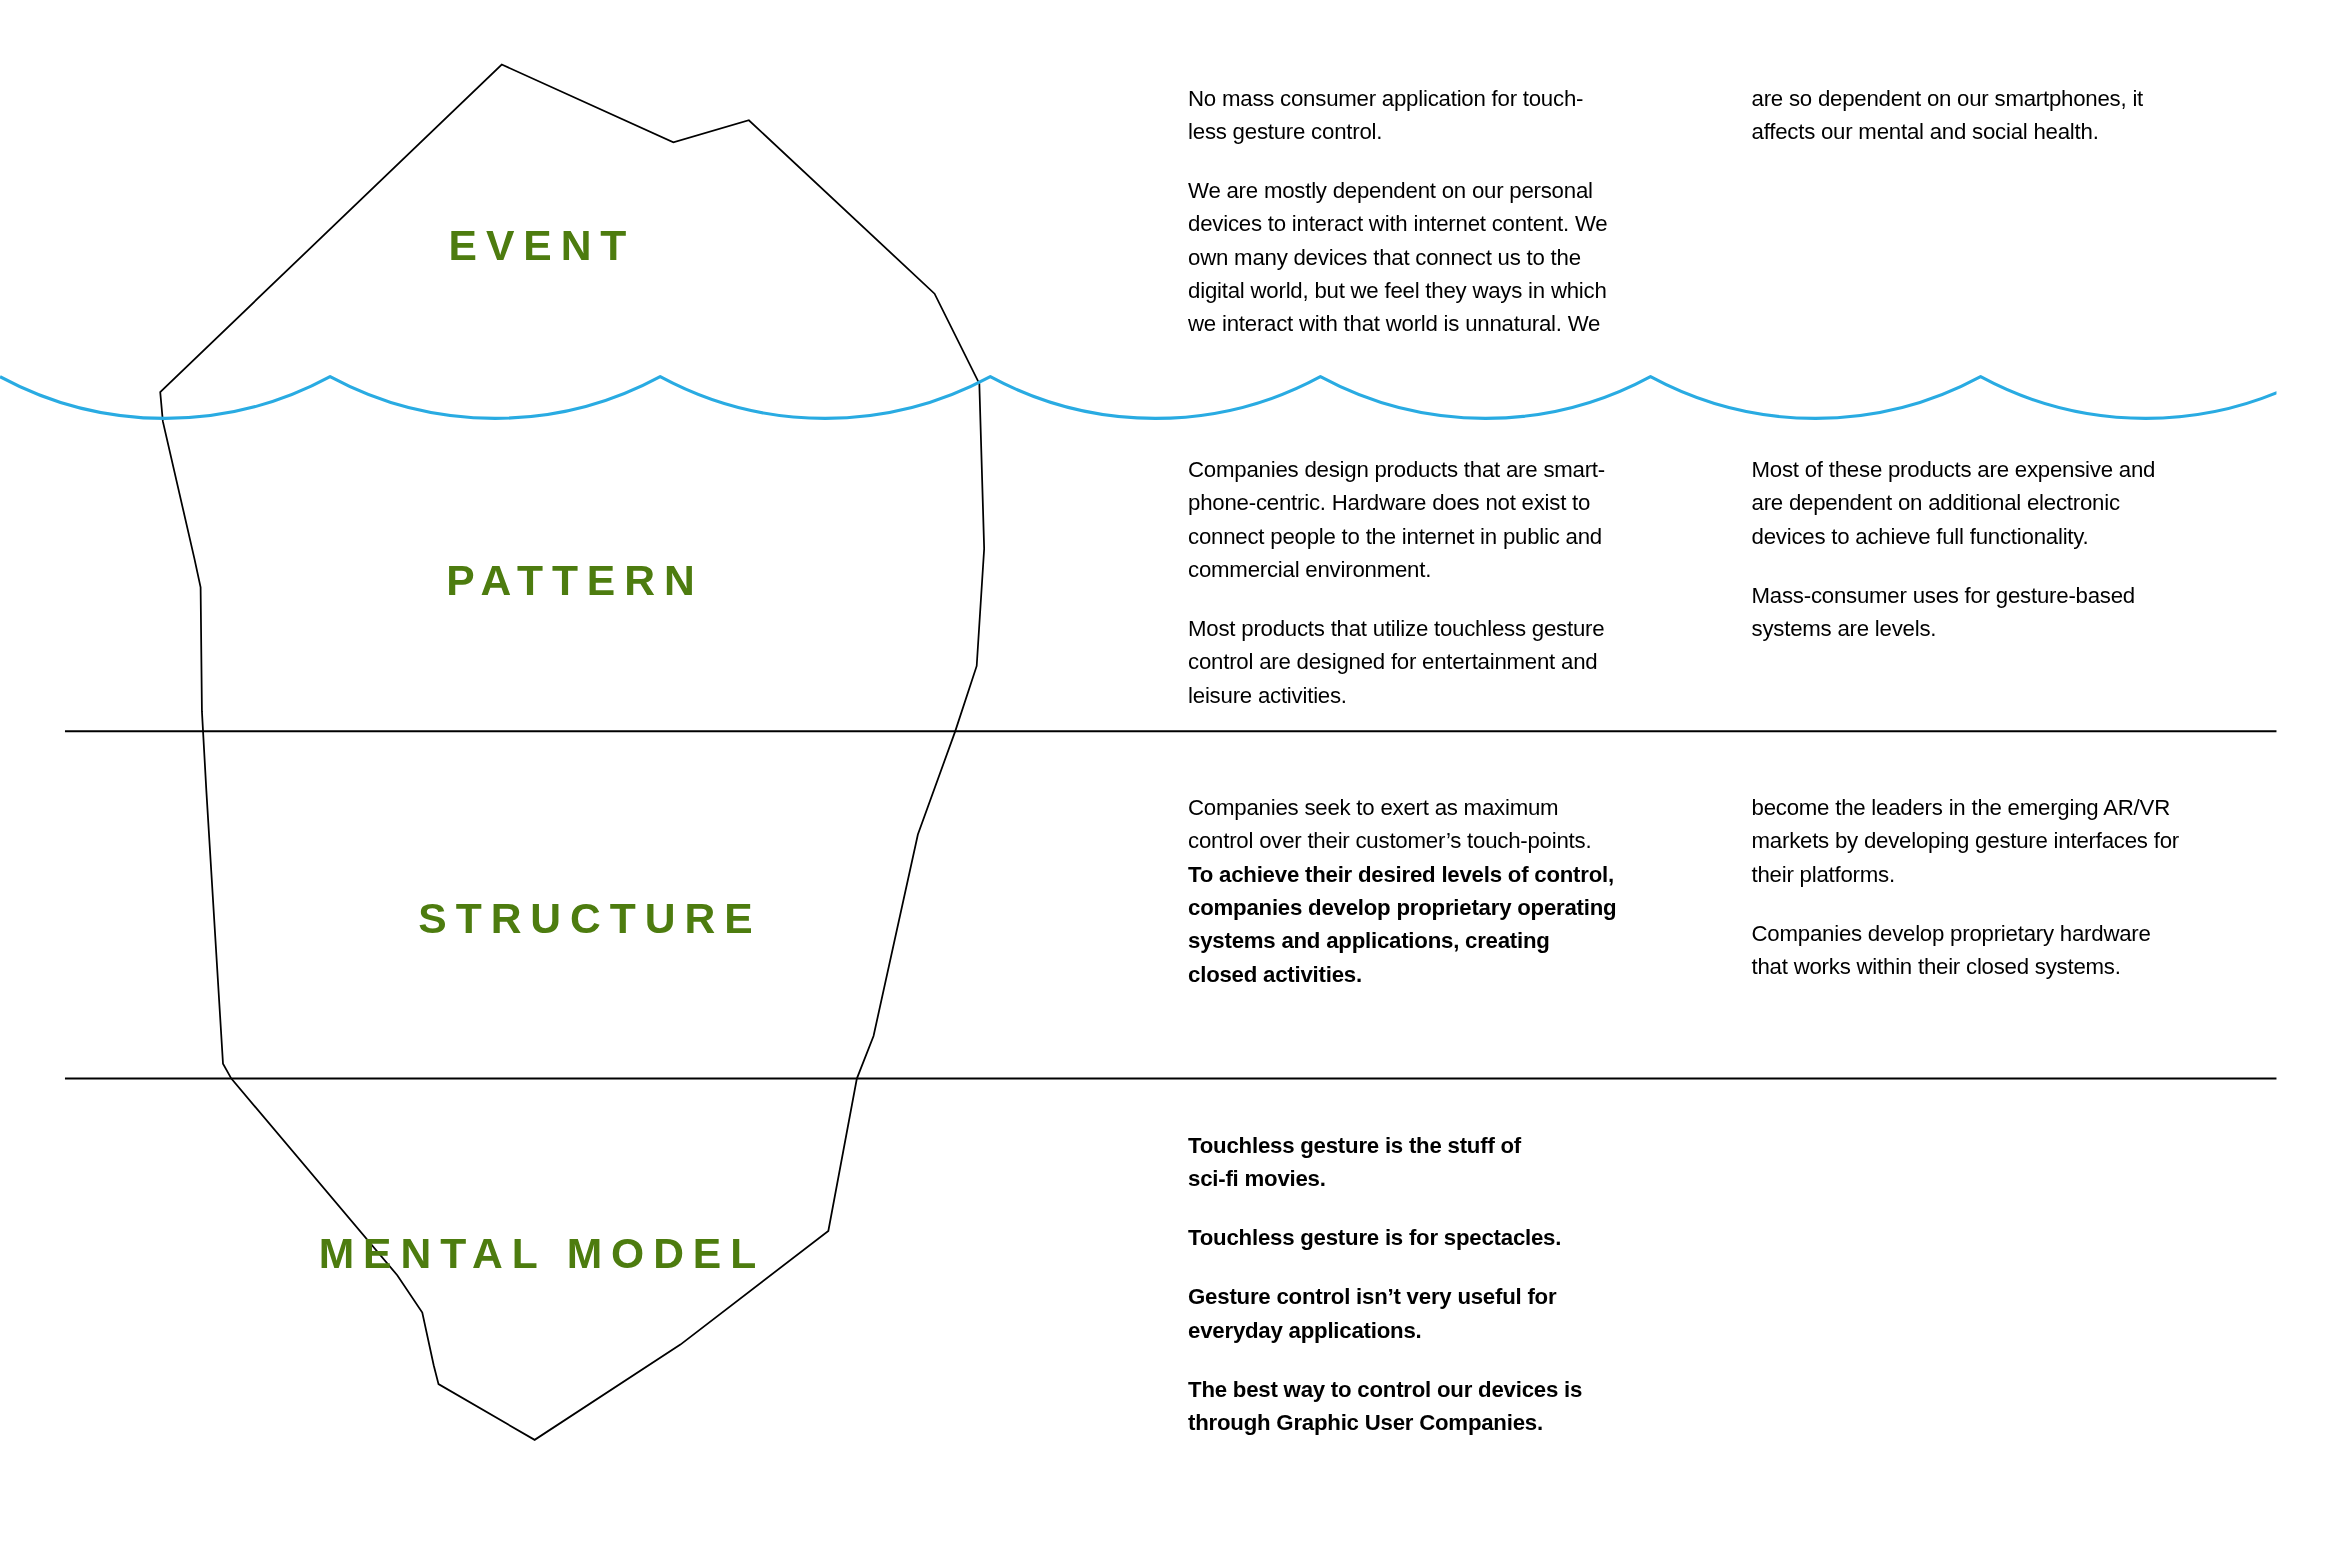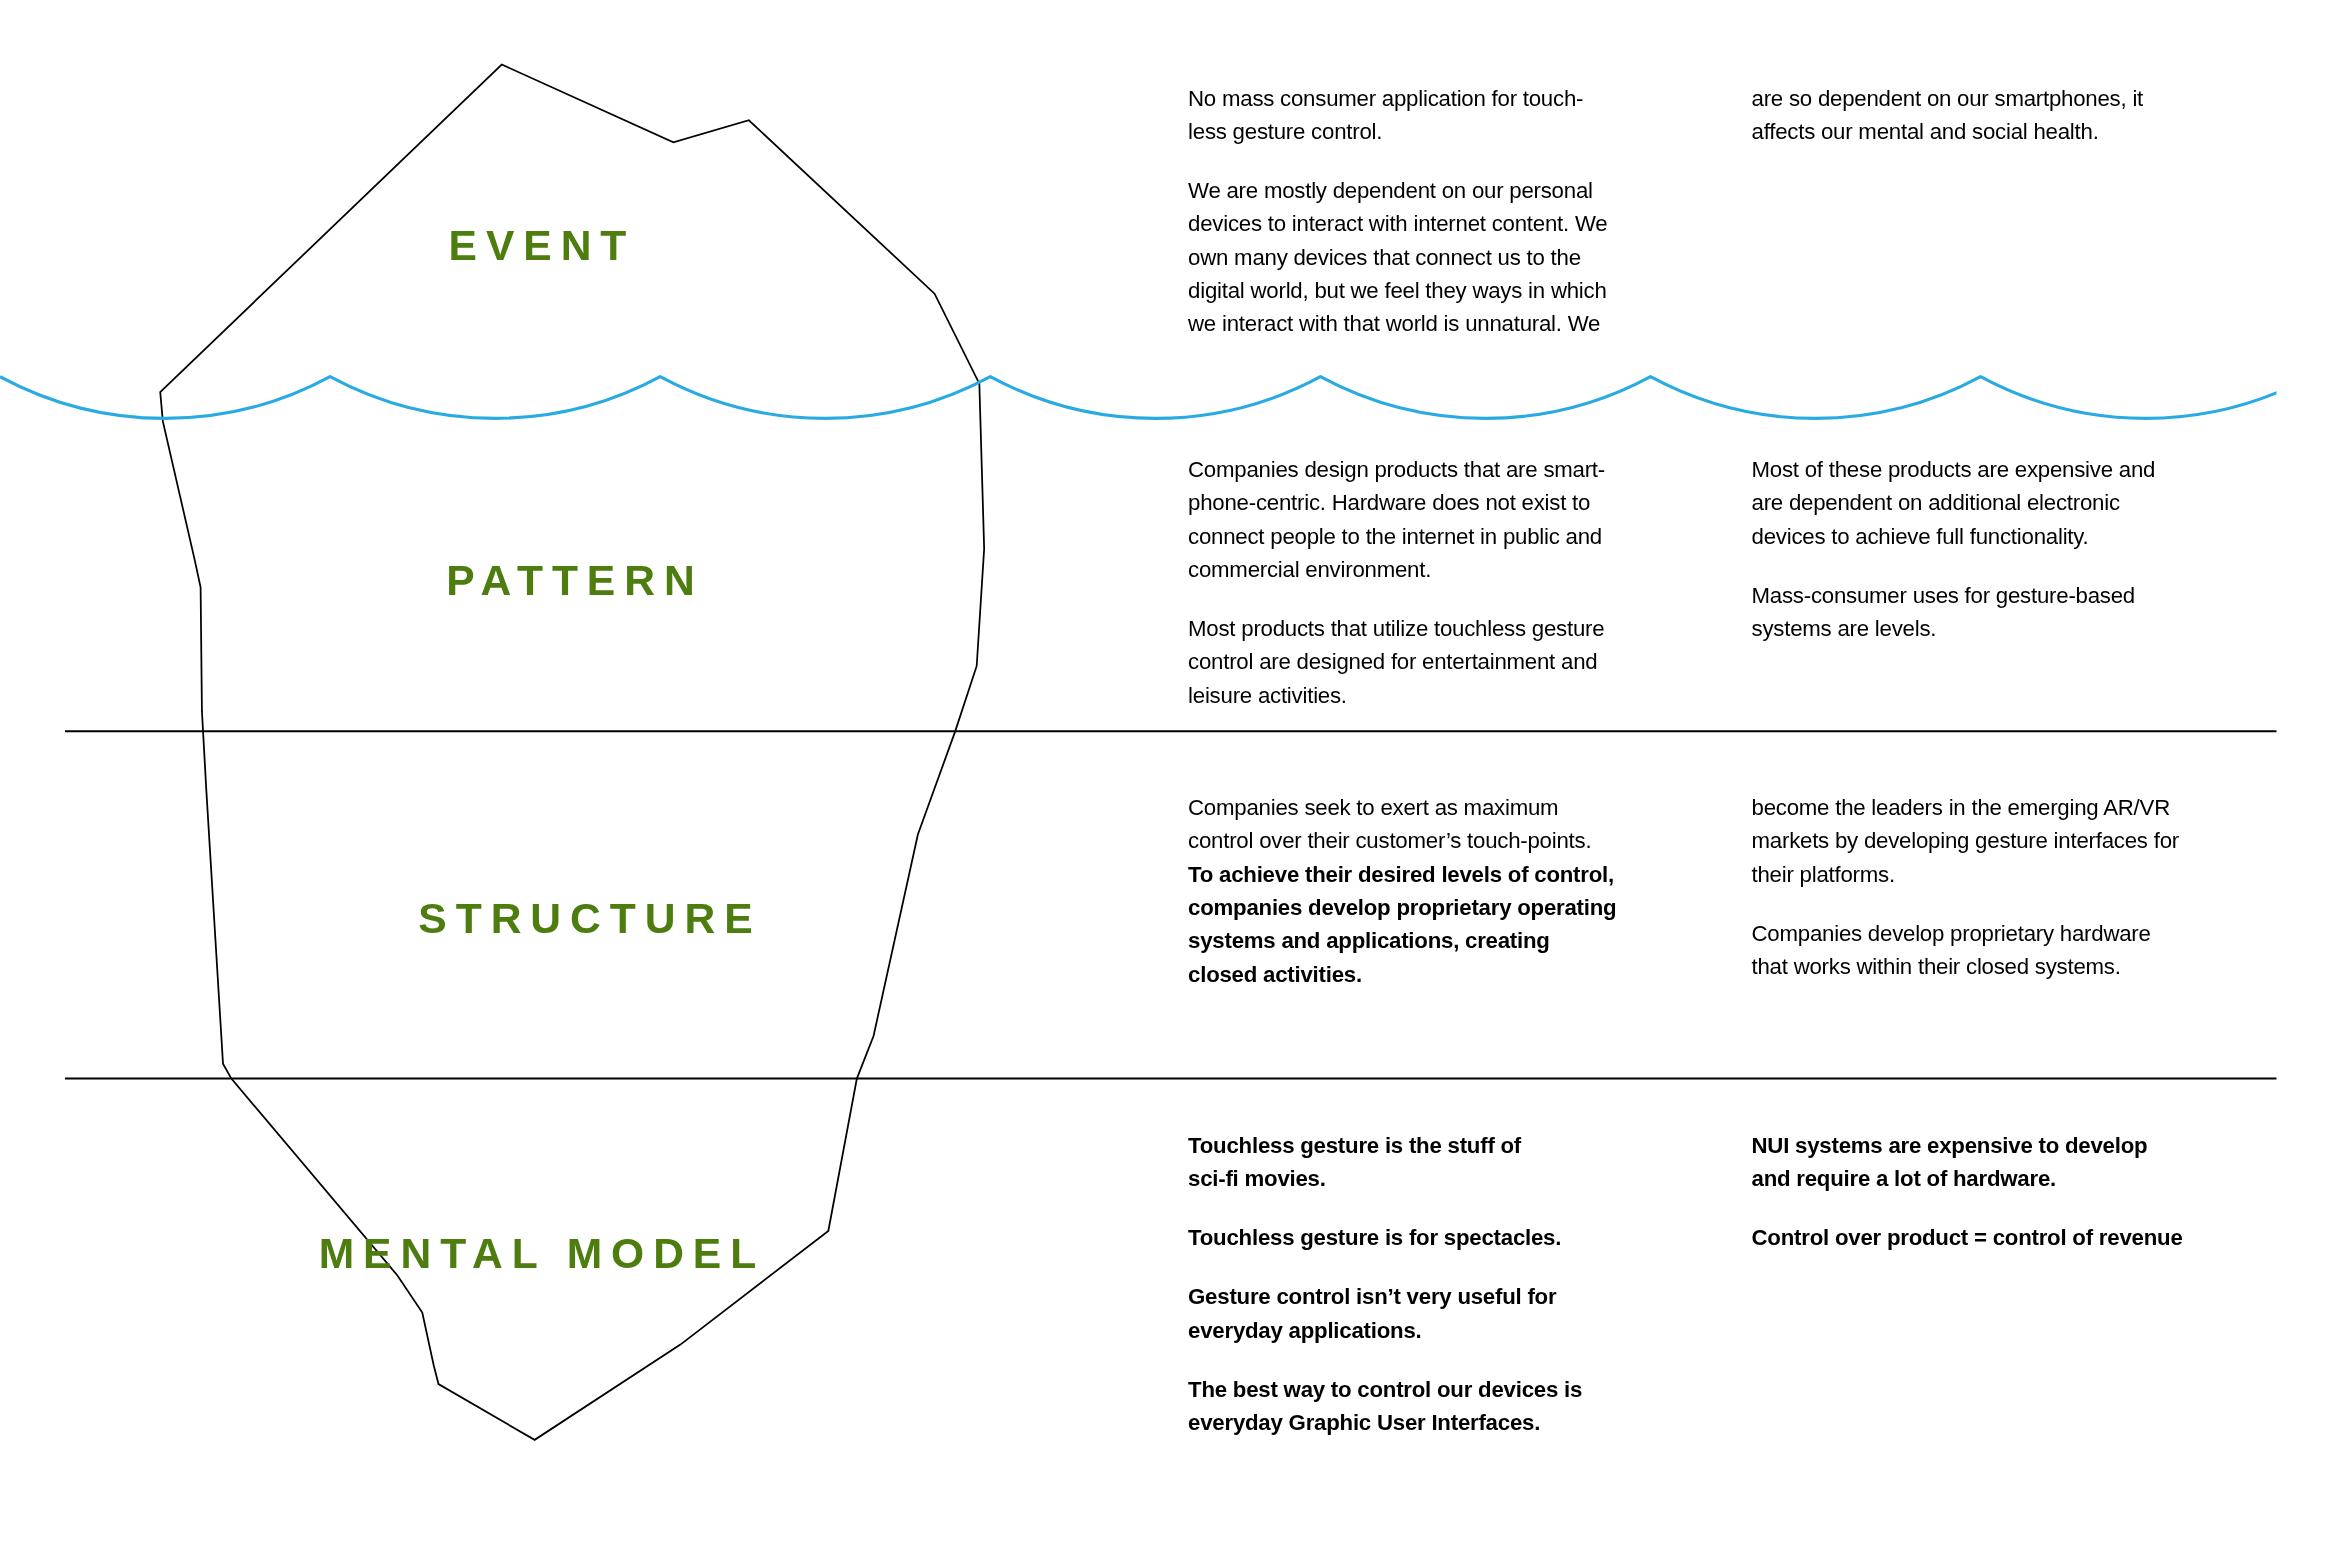--- a/index.html
+++ b/index.html
@@ -124,22 +124,17 @@
 that works within their closed systems.</p>
   </div>
 
   <div class="col col-1 row-mental bold-col">
     <p>Touchless gesture is the stuff of
 sci-fi movies.</p>
     <p>Touchless gesture is for spectacles.</p>
     <p>Gesture control isn’t very useful for
 everyday applications.</p>
     <p>The best way to control our devices is
-everyday Graphic User Interfaces.</p>
-  </div>
-  <div class="col col-2 row-mental bold-col">
-    <p>NUI systems are expensive to develop
-and require a lot of hardware.</p>
-    <p>Control over product = control of revenue</p>
+through Graphic User Companies.</p>
   </div>
 
 </div>
 
 
 </body></html>

